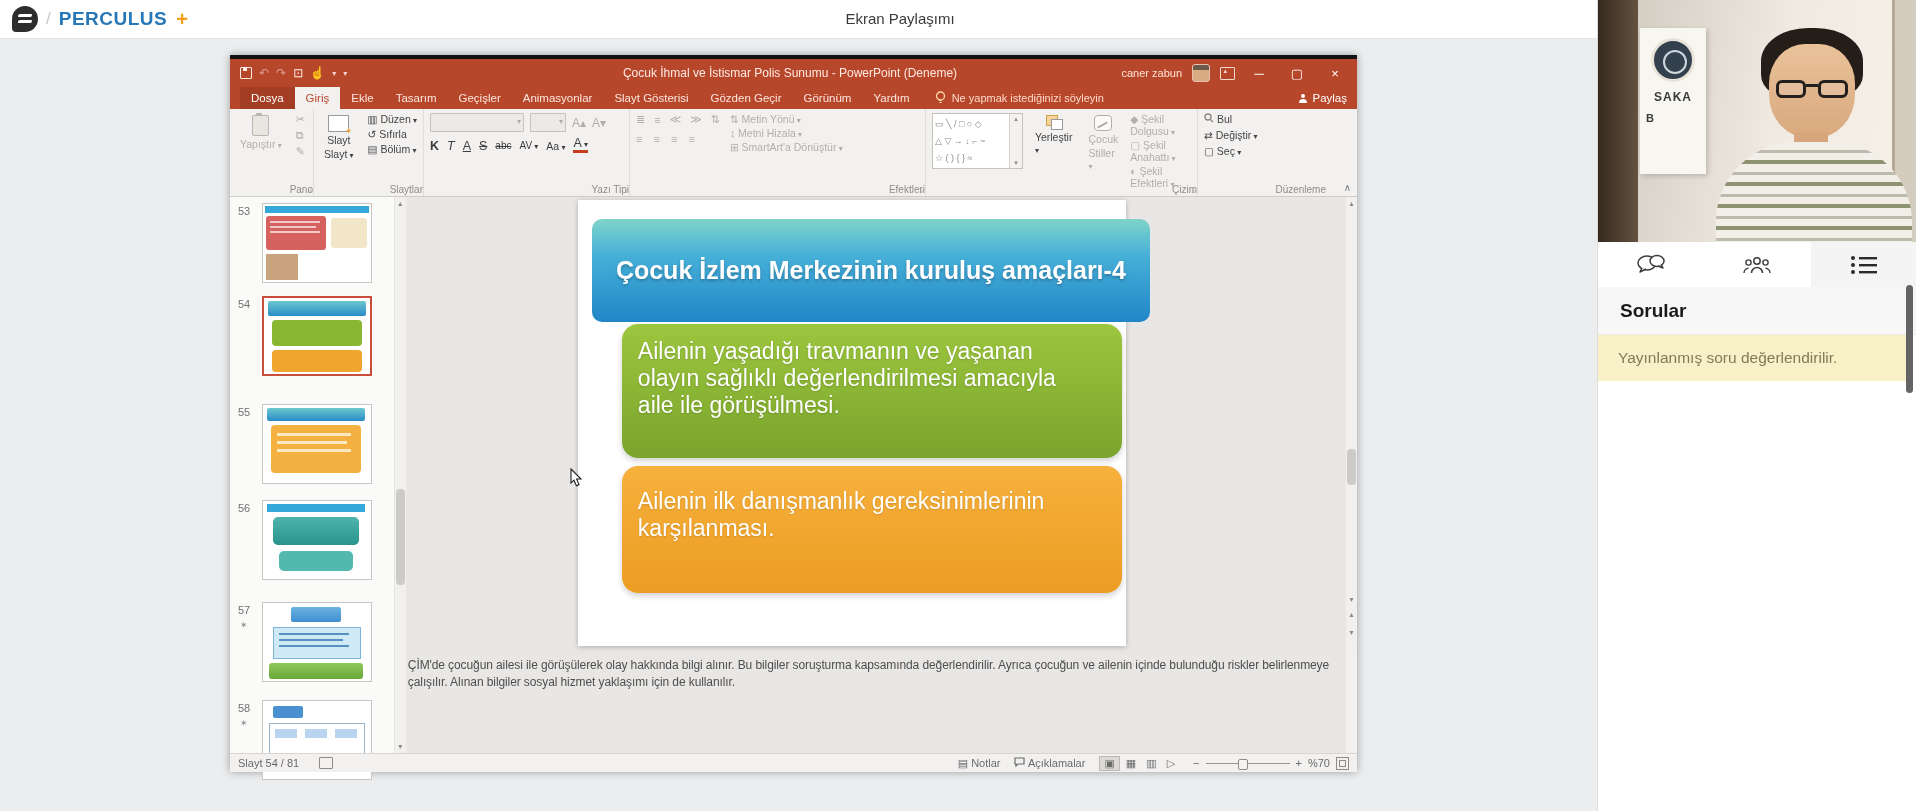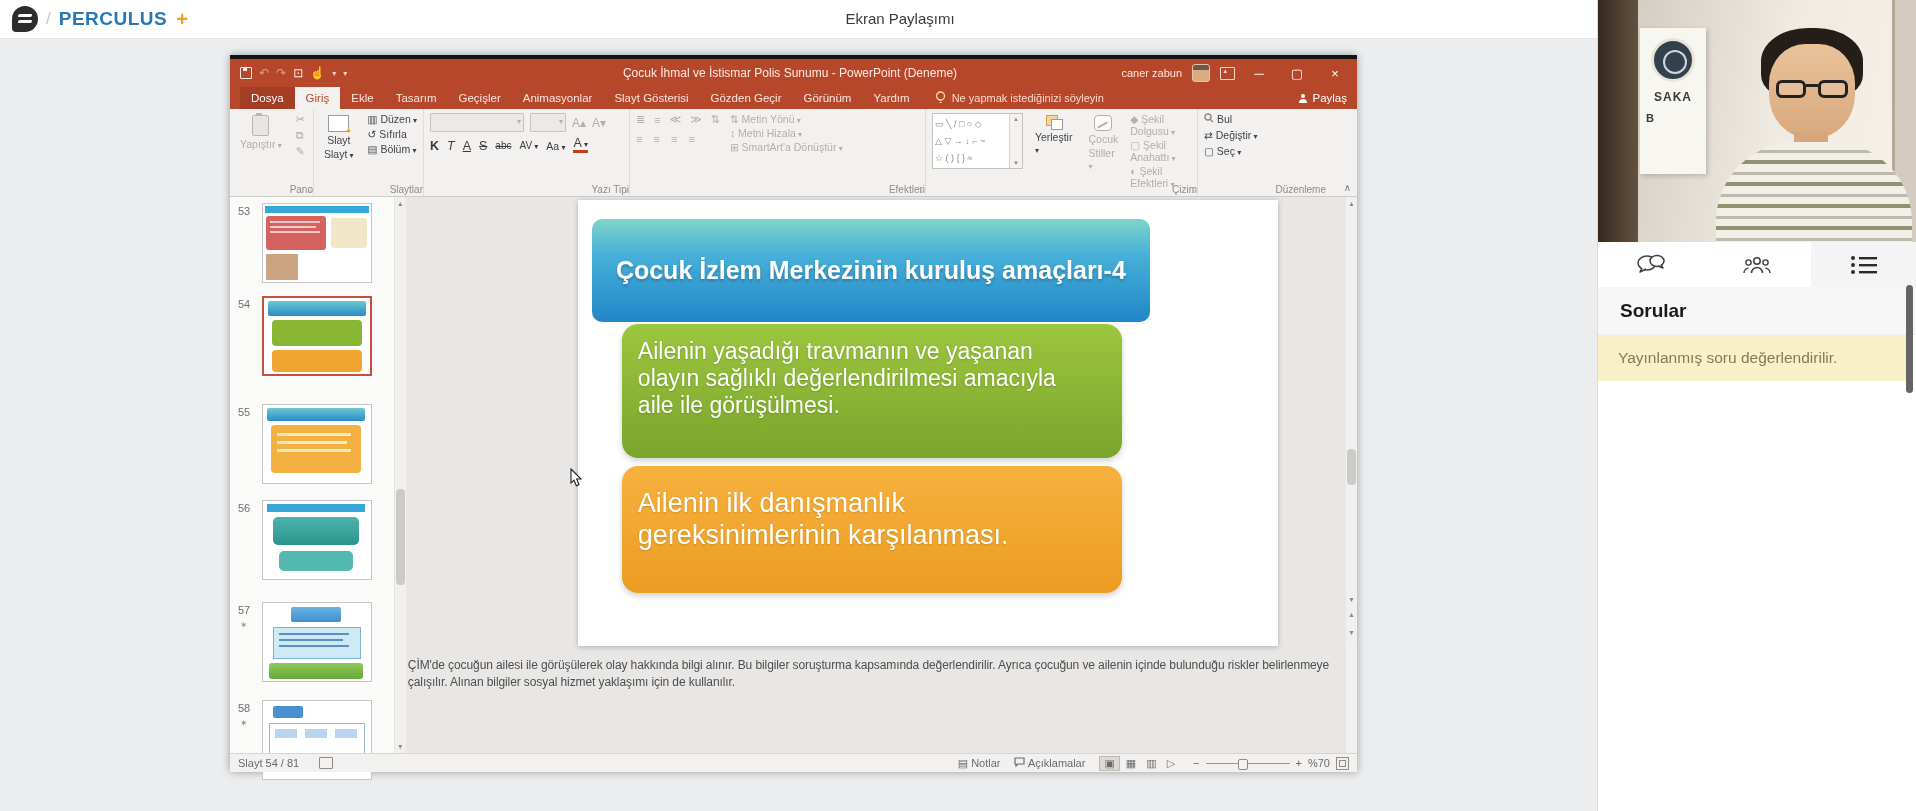--- a/index.html
+++ b/index.html
@@ -86,31 +86,31 @@
   .tnum{position:absolute;left:8px;top:2px;font-size:11px;color:#6f6f6f;}
   .tstar{position:absolute;left:10px;top:18px;font-size:9px;color:#8a8a8a;}
   .tbox{position:absolute;left:32px;top:0;width:110px;height:80px;background:#fff;border:1px solid #c9c7c5;box-sizing:border-box;overflow:hidden;}
   .tbox.sel{border:2px solid #c94f3d;}
   .tbox div{position:absolute;}
   .vscroll{width:11px;background:#f1f0ee;position:relative;color:#8c8c8c;}
   .vscroll .arr{position:absolute;left:0;width:11px;text-align:center;font-size:8px;}
   .vscroll .vthumb{position:absolute;left:1px;width:9px;background:#cdcbc8;border-radius:4px;}
 
   .slidearea{width:941px;background:#e9e7e5;position:relative;}
-  .canvas{position:absolute;left:172px;top:3px;width:700px;height:446px;background:#fff;box-shadow:0 1px 5px rgba(0,0,0,.25);}
+  .canvas{position:absolute;left:172px;top:3px;width:548px;height:446px;background:#fff;box-shadow:0 1px 5px rgba(0,0,0,.25);}
   .sl-title{position:absolute;left:14px;top:19px;width:558px;height:103px;border-radius:10px;
     background:linear-gradient(180deg,#7fd4c9 0%,#47b0d8 35%,#2186c8 100%);
     display:flex;align-items:center;justify-content:center;
     color:#fff;font-size:25px;font-weight:bold;text-shadow:0 2px 3px rgba(0,0,0,.25);}
   .sl-green{position:absolute;left:44px;top:124px;width:500px;height:134px;border-radius:16px;
     background:linear-gradient(180deg,#9cc63e 0%,#7aa42c 100%);box-shadow:0 3px 6px rgba(0,0,0,.18);
     color:#fff;font-size:23px;line-height:1.18;padding:14px 60px 0 16px;box-sizing:border-box;text-shadow:0 1px 2px rgba(0,0,0,.18);}
   .sl-orange{position:absolute;left:44px;top:266px;width:500px;height:127px;border-radius:16px;
     background:linear-gradient(180deg,#f6b13d 0%,#ec9c22 100%);box-shadow:0 3px 6px rgba(0,0,0,.18);
-    color:#fff;font-size:27px;line-height:1.18;padding:22px 70px 0 16px;box-sizing:border-box;text-shadow:0 1px 2px rgba(0,0,0,.15);}
+    color:#fff;font-size:23px;line-height:1.18;padding:22px 70px 0 16px;box-sizing:border-box;text-shadow:0 1px 2px rgba(0,0,0,.15);}
   .notes{position:absolute;left:2px;top:460px;width:932px;font-size:12px;color:#4e4e4e;line-height:1.45;letter-spacing:-.1px;}
   .rsb{width:11px;position:relative;}
   .rsb-track{position:absolute;left:0;top:0;width:11px;height:452px;background:#f1f0ee;color:#8c8c8c;}
   .rsb .arr{position:absolute;left:0;width:11px;text-align:center;font-size:8px;}
   .rsb .vthumb{position:absolute;left:1px;top:252px;width:9px;height:36px;background:#cdcbc8;border-radius:4px;}
 
   
   .statusbar{position:absolute;left:0;top:698px;width:1127px;height:19px;background:#f3f1f0;border-top:1px solid #d8d5d2;display:flex;align-items:center;font-size:11px;color:#6b6b6b;padding:0 8px;box-sizing:border-box;gap:20px;}
   .st-ico{width:12px;height:10px;border:1px solid #8f8b86;border-radius:1px;}
   .st-right{margin-left:auto;display:flex;align-items:center;gap:14px;}

